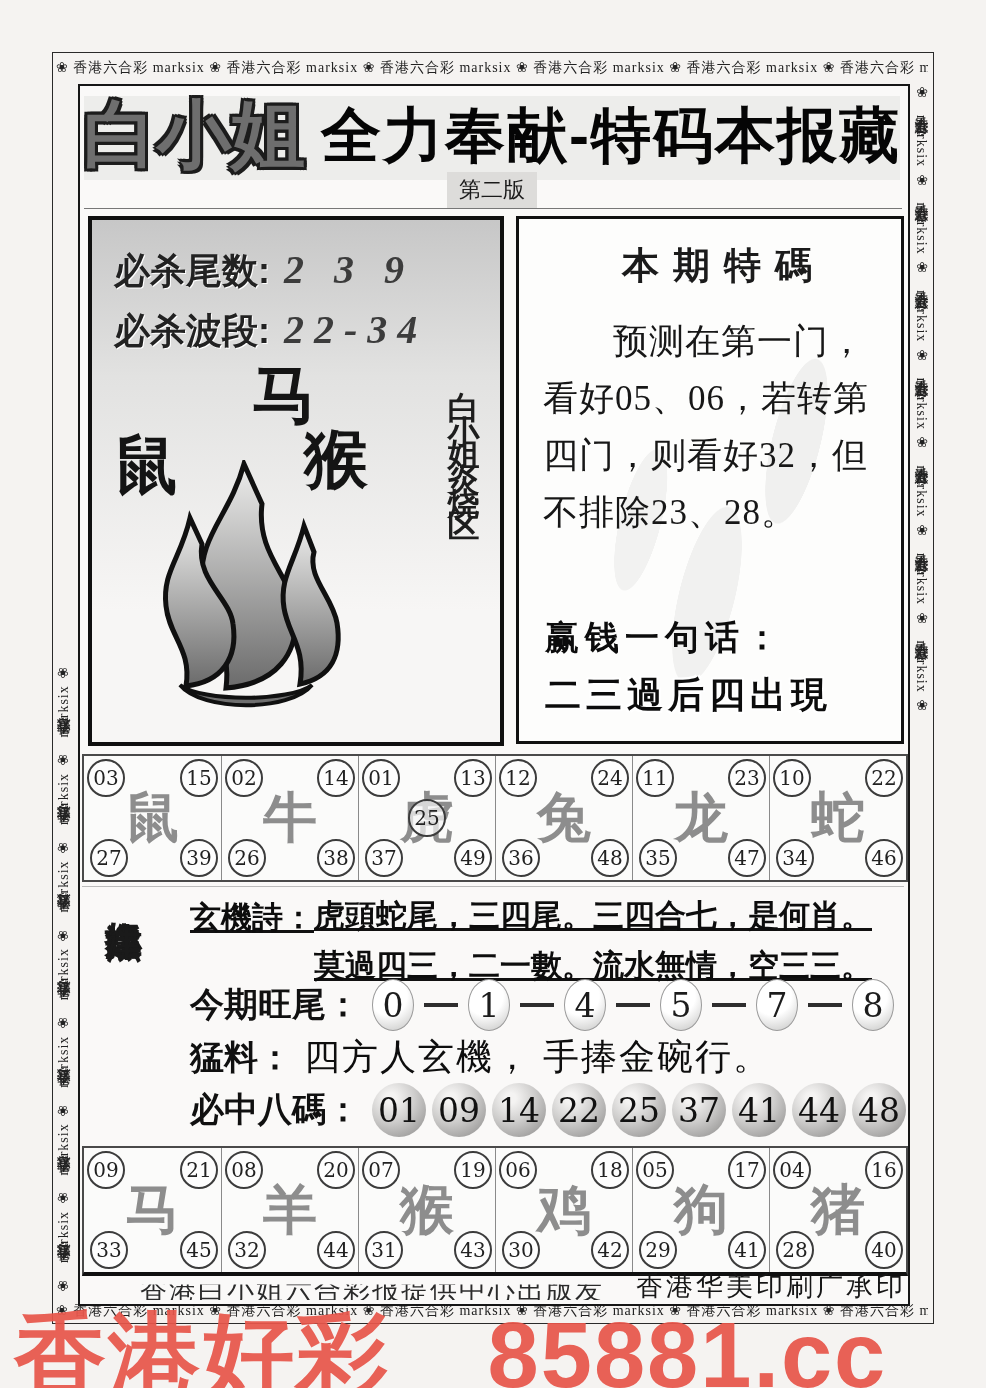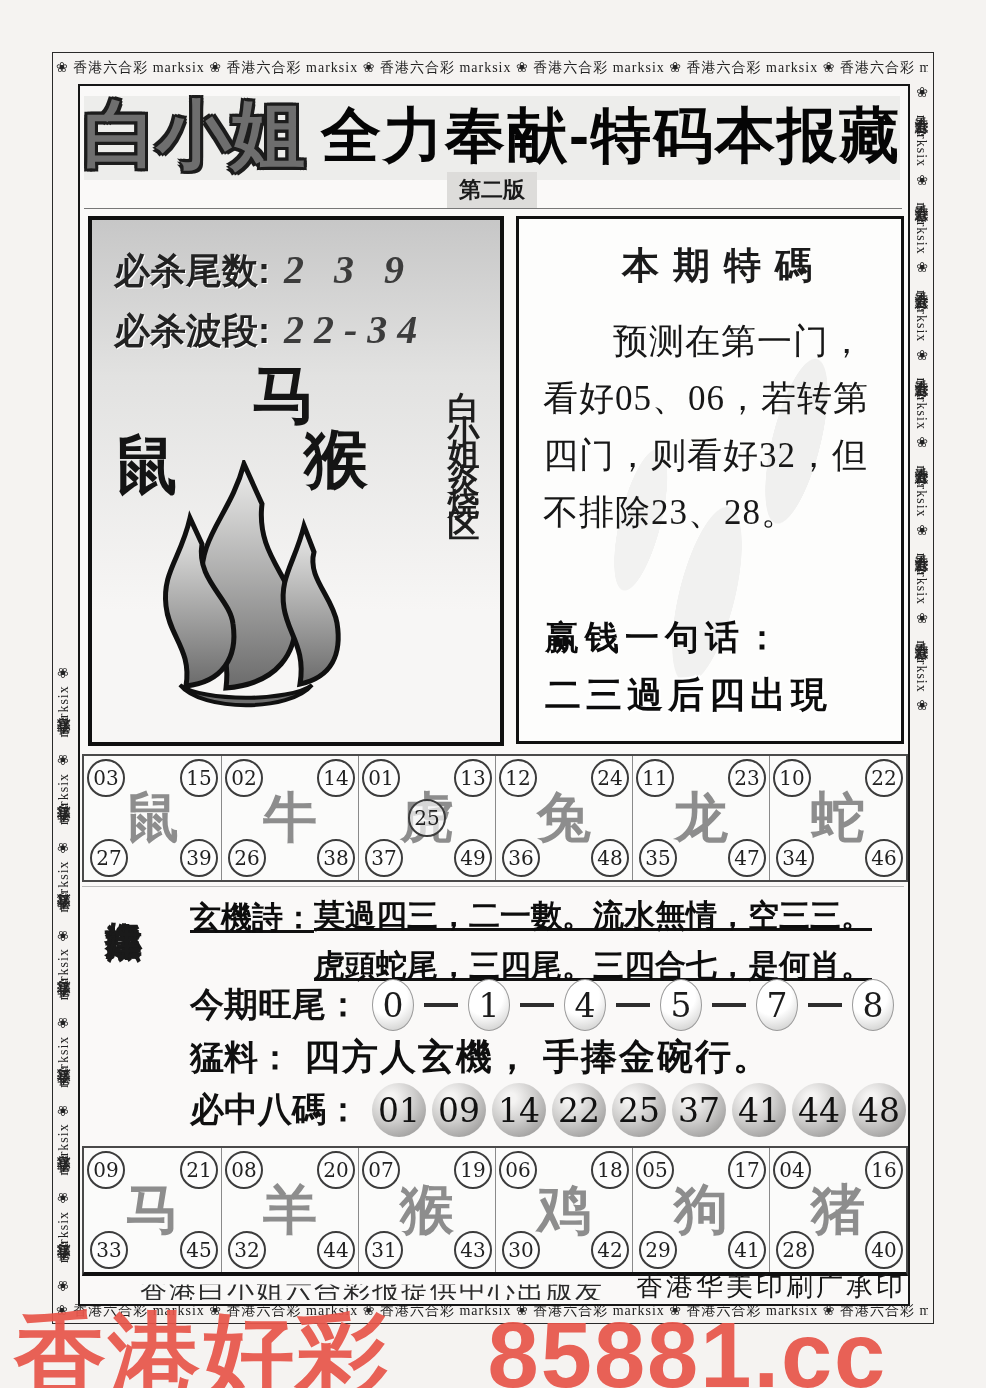--- a/index.html
+++ b/index.html
@@ -21,21 +21,21 @@
   
   .title-band{position:absolute;left:84px;top:96px;width:816px;height:84px;background:#ededeb;}
   .page-title{position:absolute;left:84px;top:88px;width:816px;height:96px;display:flex;
               align-items:center;justify-content:center;gap:16px;white-space:nowrap;}
   .brand{font-size:74px;font-weight:900;color:#6e6e6e;
          text-shadow:3px 3px 0 #1c1c1c,-3px -3px 0 #1c1c1c,3px -3px 0 #1c1c1c,-3px 3px 0 #1c1c1c,0 3px 0 #1c1c1c,0 -3px 0 #1c1c1c,3px 0 0 #1c1c1c,-3px 0 0 #1c1c1c;
          font-family:"Liberation Sans",sans-serif;}
   .title-rest{font-size:60px;font-weight:900;color:#050505;font-family:"Liberation Sans",sans-serif;
               letter-spacing:2px;}
   .edition{position:absolute;left:447px;top:172px;padding:3px 12px;background:#dddcda;
-           font-size:22px;font-weight:bold;color:#1a1a1a;}
+           font-size:22px;font-weight:normal;color:#1a1a1a;}
   .head-rule{position:absolute;left:84px;top:208px;width:818px;height:0;border-top:1px solid #777;}
   
   .kill-box{position:absolute;left:88px;top:216px;width:408px;height:522px;border:4px solid #101010;
             background:linear-gradient(180deg,#c7c7c7 0%,#e2e2e1 30%,#f7f6f5 75%);}
   .kill-line{margin:10px 0 0 22px;white-space:nowrap;}
   .kill-line:first-child{margin-top:26px;}
   .kill-label{font-family:"Liberation Sans",sans-serif;font-weight:900;font-size:36px;color:#222;
               text-shadow:1px 1px 0 #fff;}
   .kill-value{font-style:italic;font-weight:bold;font-size:40px;color:#3c3c3c;letter-spacing:10px;margin-left:10px;}
   .kz{position:absolute;font-weight:900;font-size:64px;color:#141414;font-family:"Liberation Serif",serif;}
@@ -89,21 +89,21 @@
                white-space:nowrap;}
   .g-row{position:absolute;left:108px;display:flex;align-items:center;white-space:nowrap;}
   .g-tails{top:92px;}
   .g-label{font-size:34px;font-weight:bold;color:#101010;margin-right:12px;}
   .tail-ball{width:40px;height:50px;border-radius:50%;border:1px solid #9a9a9a;
              background:radial-gradient(circle at 38% 32%,#ffffff 45%,#c8c8c7 95%);
              display:flex;align-items:center;justify-content:center;
              font-size:33px;font-family:"DejaVu Serif",serif;color:#1c1c1c;}
   .tail-dash{width:34px;height:4px;background:#2e2e2e;margin:0 10px;}
   .g-hot{top:146px;}
-  .g-hot-text{font-size:36px;font-weight:bold;color:#0e0e0e;letter-spacing:2px;}
+  .g-hot-text{font-size:36px;font-weight:normal;color:#0e0e0e;letter-spacing:2px;}
   .g-eight{top:196px;}
   .eight-ball{width:54px;height:54px;border-radius:50%;margin-right:6px;
               background:radial-gradient(circle at 35% 28%,#f4f3f2 10%,#cfcecd 45%,#8f8e8d 95%);
               display:flex;align-items:center;justify-content:center;
               font-size:33px;font-family:"DejaVu Serif",serif;color:#111;}
   
   .pub-left{position:absolute;left:140px;top:1272px;width:480px;height:28px;font-size:27px;
             color:#2b2b2b;letter-spacing:2px;clip-path:inset(45% 0 0 0);}
   .pub-right{position:absolute;left:636px;top:1268px;font-size:27px;color:#161616;letter-spacing:3px;}
   
@@ -257,22 +257,22 @@
         <span class="num bl">28</span>
         <span class="num br">40</span>
       </div>
     </div>
 
   <div class="guide">
     <div class="guide-side">白小姐指点迷津</div>
     <div class="g-poem">
       <span class="g-poem-label">玄機詩：</span>
       <span class="g-poem-lines">
+        <span class="g-poem-line">虎頭蛇尾，三四尾。三四合七，是何肖。</span>
         <span class="g-poem-line">莫過四三，二一數。流水無情，空三三。</span>
-        <span class="g-poem-line">虎頭蛇尾，三四尾。三四合七，是何肖。</span>
       </span>
     </div>
     <div class="g-row g-tails">
       <span class="g-label">今期旺尾：</span>
       <span id="tails-host" style="display:flex;align-items:center;">
           <span class="tail-ball">0</span>
           <span class="tail-dash"></span>
           <span class="tail-ball">1</span>
           <span class="tail-dash"></span>
           <span class="tail-ball">4</span>

